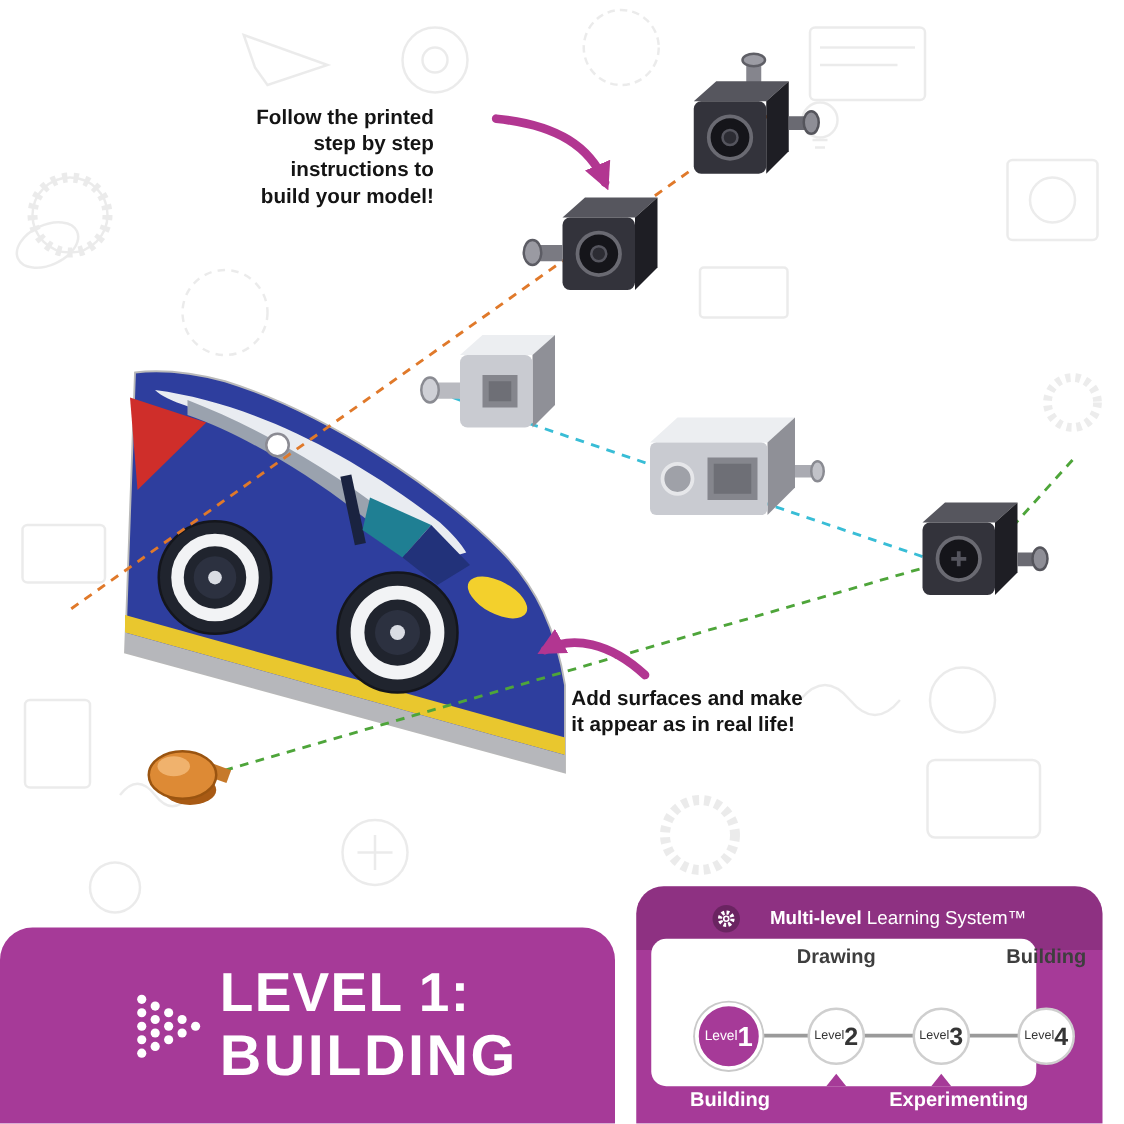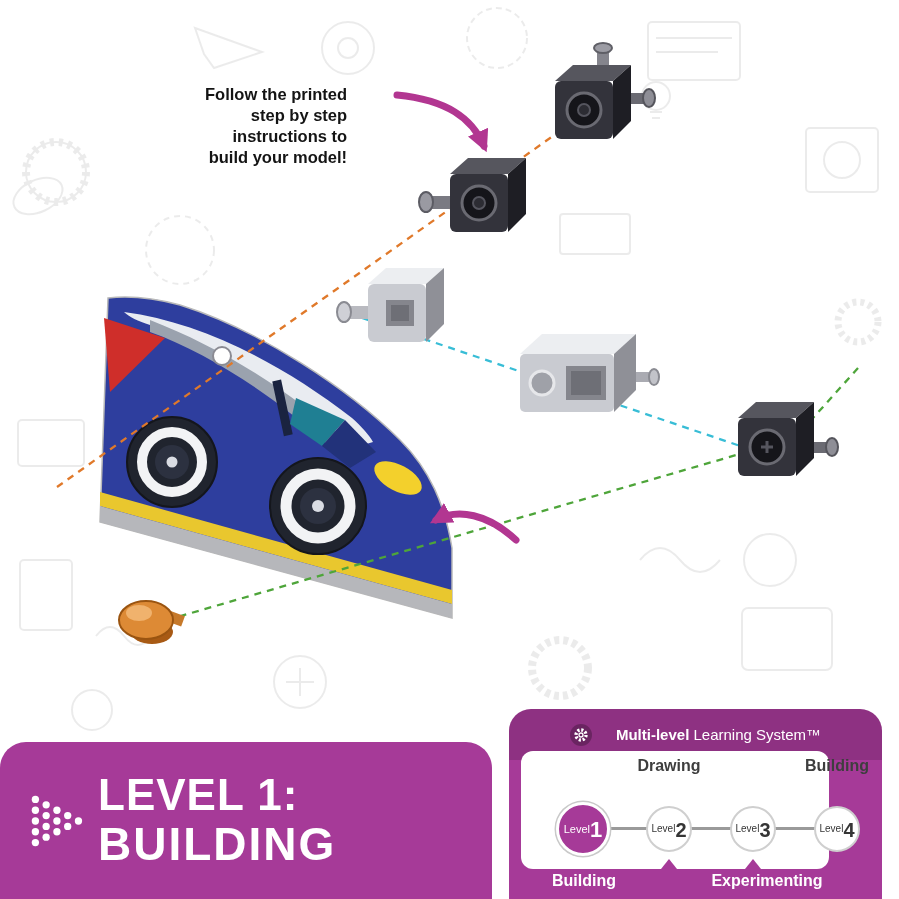--- a/index.html
+++ b/index.html
@@ -8,21 +8,21 @@
   .layer{position:absolute;left:0;top:0;}
   .doodles{opacity:.55;}
   .note{position:absolute;white-space:pre-line;font-size:16.5px;line-height:1.28;
         font-weight:600;color:#141414;z-index:5;}
   .note-build{left:205px;top:84px;text-align:right;}
   .note-surfaces{left:457px;top:549px;}
 
   
   .level-banner{position:absolute;left:0;top:742px;width:492px;height:157px;
     background:var(--magenta,#a63a98);border-radius:26px 26px 0 0;
-    display:flex;align-items:center;gap:12px;padding-left:30px;box-sizing:border-box;z-index:6;}
+    display:flex;align-items:center;gap:12px;padding-left:30px;box-sizing:border-box;z-index:6;justify-content:center;}
   .banner-text{color:#fff;font-weight:bold;line-height:1.1;}
   .banner-line1{font-size:44px;letter-spacing:1px;}
   .banner-line2{font-size:46px;letter-spacing:2px;}
 
   
   .mls-panel{position:absolute;left:509px;top:709px;width:373px;height:190px;
     background:var(--magenta,#a63a98);border-radius:22px 22px 0 0;z-index:6;}
   .mls-header{position:absolute;left:0;top:0;width:100%;height:51px;
     display:flex;align-items:center;justify-content:center;gap:24px;
     color:#fff;font-size:15px;background:rgba(0,0,0,.14);border-radius:22px 22px 0 0;}
@@ -191,20 +191,22 @@
     </g>
 
     <path d="M397,95 C447,100 472,118 484,146" fill="none" stroke="#b23691" stroke-width="7" stroke-linecap="round" marker-end="url(#ah)"></path>
     <path d="M516,540 C488,514 458,508 436,520" fill="none" stroke="#b23691" stroke-width="7" stroke-linecap="round" marker-end="url(#ah)"></path>
   </svg>
 
   <div class="note note-build">Follow the printed
 step by step
 instructions to
 build your model!</div>
+  <div class="note note-surfaces">Add surfaces and make
+it appear as in real life!</div>
 
   <div class="level-banner">
     <svg width="56" height="52" viewBox="0 0 52 48">
       <g fill="#fff">
         <circle cx="5" cy="4" r="3.4"></circle>
           <circle cx="5" cy="14" r="3.4"></circle>
           <circle cx="5" cy="24" r="3.4"></circle>
         <circle cx="5" cy="34" r="3.4"></circle>
           <circle cx="5" cy="44" r="3.4"></circle>
         <circle cx="15" cy="9" r="3.4"></circle>

